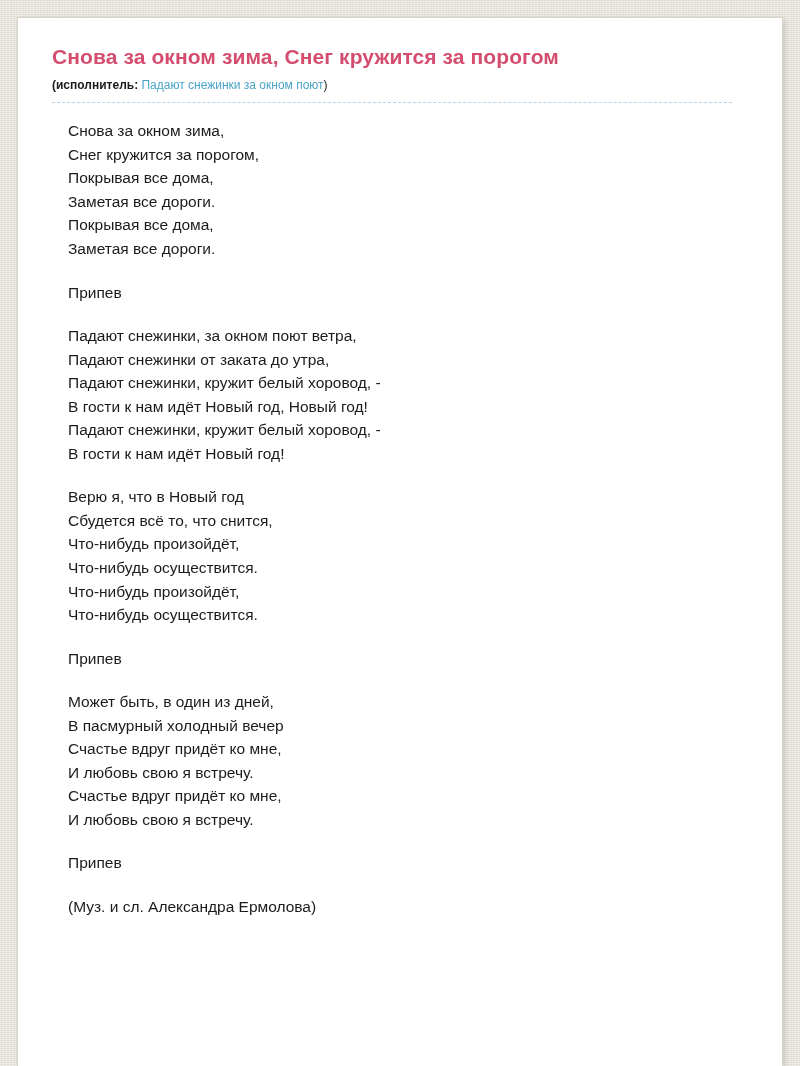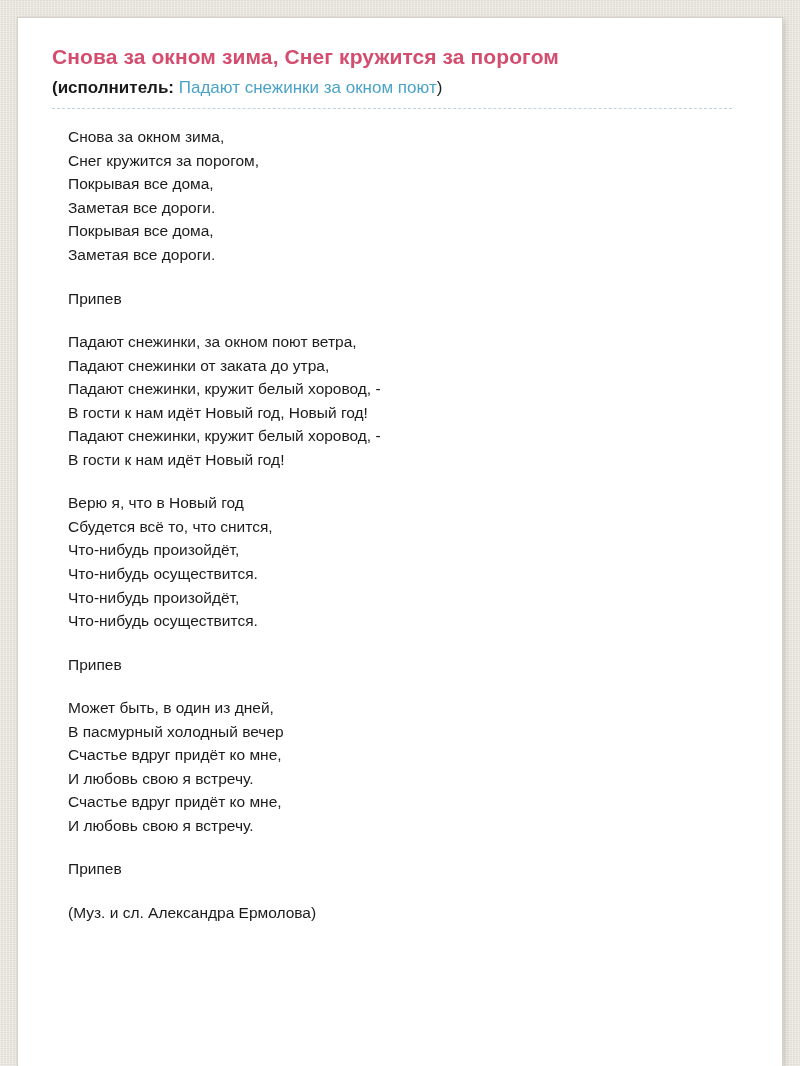--- a/index.html
+++ b/index.html
@@ -44,21 +44,21 @@
   .song-title {
     color: #d44d6e;
     font-size: 21px;
     font-weight: bold;
     line-height: 1.25;
     margin: 0 0 8px 0;
     letter-spacing: 0.1px;
   }
 
   .artist-line {
-    font-size: 17px;
+    font-size: 12px;
     color: #222;
     padding-bottom: 10px;
     border-bottom: 1px dashed #b9d4e6;
     margin-bottom: 14px;
   }
   .artist-label {
     font-weight: bold;
     color: #1a1a1a;
   }
   .artist-link {

